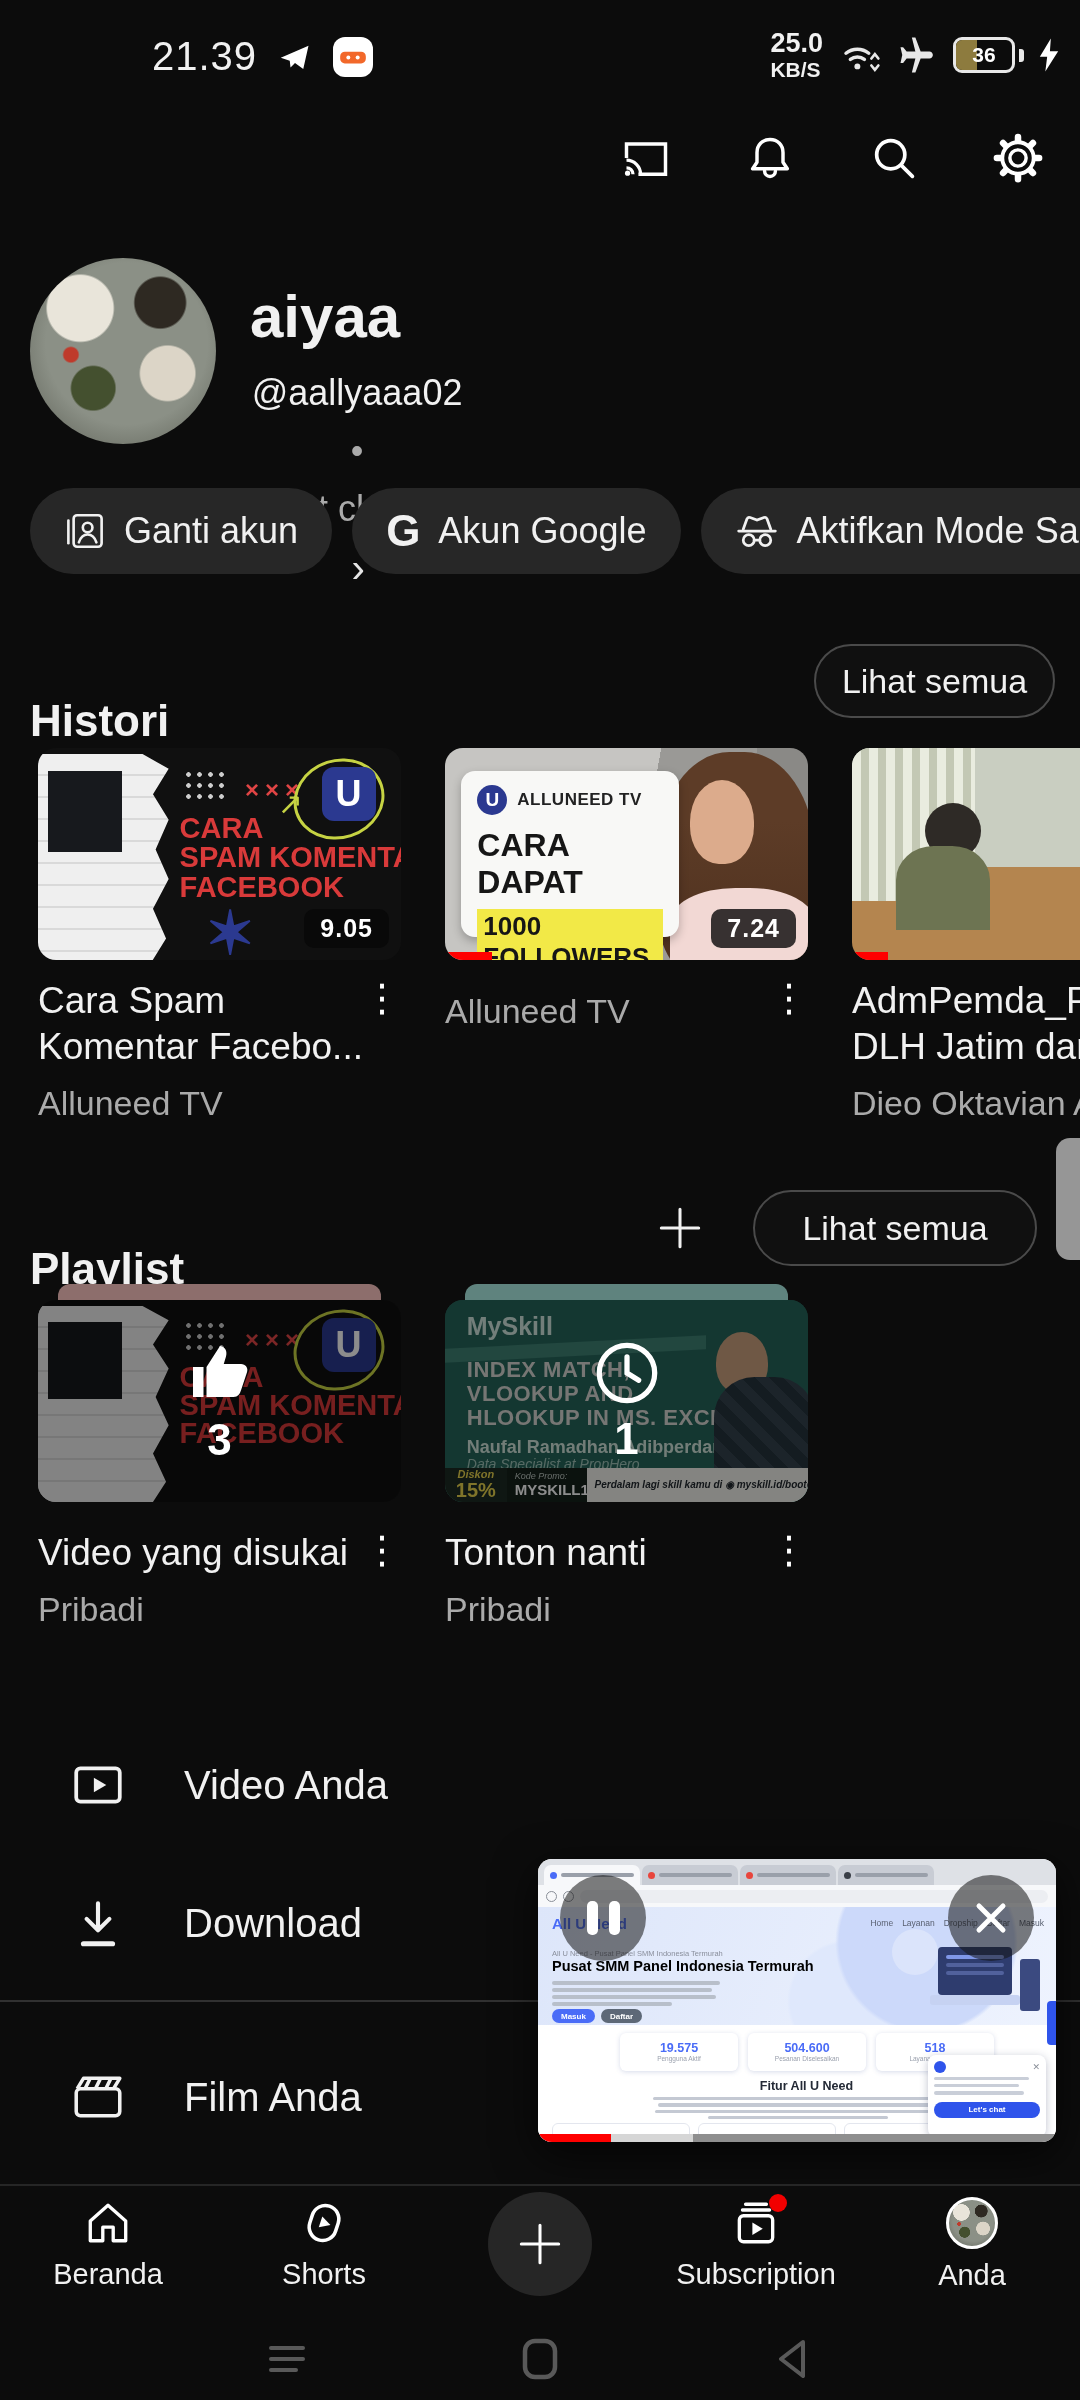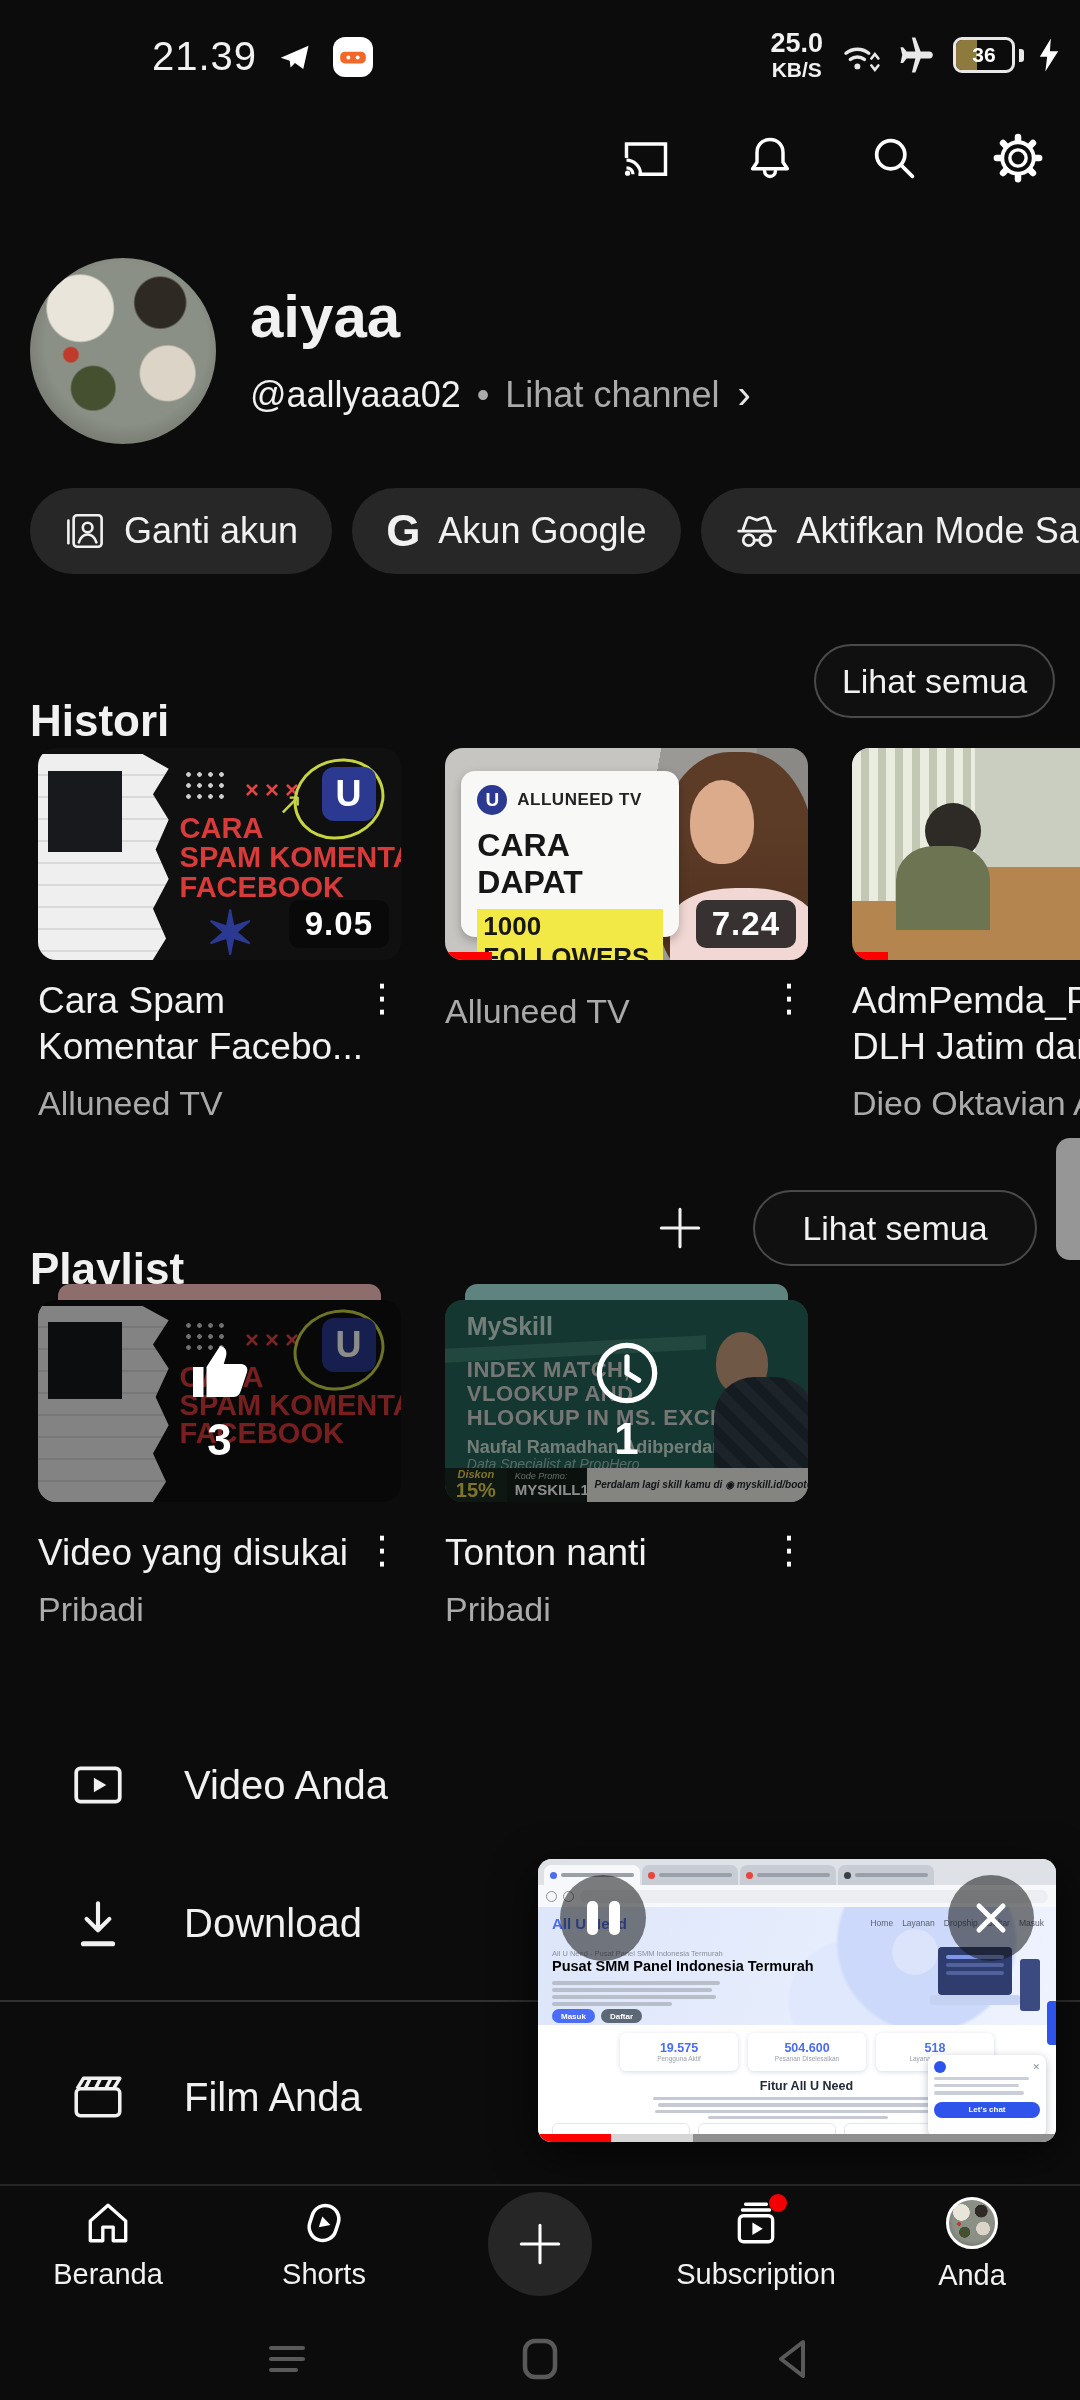--- a/index.html
+++ b/index.html
@@ -5,21 +5,21 @@
   html,body{margin:0;padding:0;background:#000;}
   .screen{position:relative;width:1080px;height:2400px;background:#0c0c0c;overflow:hidden;
           font-family:"Liberation Sans",sans-serif;color:#f1f1f1;}
   svg{display:block;}
 
   
   .sb-left{position:absolute;left:152px;top:34px;display:flex;align-items:center;gap:20px;}
   .sb-time{font-size:40px;font-weight:500;letter-spacing:1px;}
   .sb-appicon{width:40px;height:40px;border-radius:12px;background:#fff;display:flex;align-items:center;justify-content:center;}
   .sb-right{position:absolute;right:20px;top:30px;display:flex;align-items:center;gap:14px;}
-  .sb-speed{text-align:center;line-height:1;}
+  .sb-speed{text-align:left;line-height:1;}
   .sb-speed .v{font-size:27px;font-weight:700;}
   .sb-speed .u{font-size:21px;font-weight:700;margin-top:2px;}
   .battery{position:relative;width:56px;height:30px;border:3px solid #e8e8e8;border-radius:9px;display:flex;align-items:center;justify-content:center;overflow:hidden;}
   .battery .fill{position:absolute;left:0;top:0;bottom:0;width:38%;background:#8d7b3e;}
   .battery .pct{position:relative;font-size:21px;font-weight:700;color:#fff;}
   .battery-nub{width:5px;height:13px;background:#e8e8e8;border-radius:0 3px 3px 0;margin-left:-10px;}
 
   
   .topbar{position:absolute;top:132px;right:36px;display:flex;gap:72px;}
   .topbar .ic{width:52px;height:52px;cursor:pointer;}
@@ -29,21 +29,21 @@
     radial-gradient(circle at 27% 27%, #e9e5da 0 17%, rgba(0,0,0,0) 18%),
     radial-gradient(circle at 29% 28%, #6e4c2e 0 9%, rgba(0,0,0,0) 10%),
     radial-gradient(circle at 70% 24%, #2e2922 0 13%, rgba(0,0,0,0) 14%),
     radial-gradient(circle at 74% 62%, #dcd5c7 0 15%, rgba(0,0,0,0) 16%),
     radial-gradient(circle at 74% 62%, #7c5b33 0 8%, rgba(0,0,0,0) 9%),
     radial-gradient(circle at 34% 70%, #44502f 0 12%, rgba(0,0,0,0) 13%),
     radial-gradient(circle at 22% 52%, #bf3a2b 0 4%, rgba(0,0,0,0) 5%),
     radial-gradient(circle at 52% 46%, #8b9086 0 58%, #585b51 100%);}
   .profile-avatar{position:absolute;left:30px;top:258px;width:186px;height:186px;}
   .profile-name{position:absolute;left:250px;top:282px;font-size:60px;font-weight:700;}
-  .profile-sub{position:absolute;left:250px;top:372px;display:flex;align-items:center;gap:16px;font-size:36px;}
+  .profile-sub{position:absolute;left:250px;top:372px;display:flex;align-items:center;gap:16px;font-size:36px;flex-direction:column;}
   .profile-sub .handle{color:#f1f1f1;}
   .profile-sub .dot,.profile-sub .lnk{color:#aaaaaa;}
   .profile-sub .chev{color:#e6e6e6;font-size:40px;margin-left:2px;}
 
   
   .chips{position:absolute;left:30px;top:488px;display:flex;gap:20px;}
   .chip{display:flex;align-items:center;gap:18px;height:86px;padding:0 34px;border:none;border-radius:43px;
         background:#272727;color:#f1f1f1;font-family:inherit;font-size:36px;font-weight:500;white-space:nowrap;cursor:pointer;}
   .chip .gmono{font-size:44px;font-weight:700;}
 
@@ -54,21 +54,21 @@
         display:flex;align-items:center;justify-content:center;cursor:pointer;}
 
   
   .hrow{position:absolute;left:38px;top:748px;display:flex;gap:44px;}
   .prow{position:absolute;left:38px;top:1284px;display:flex;gap:44px;}
   .vcard{width:363px;flex:none;}
   .thumb{position:relative;width:363px;height:212px;border-radius:18px;overflow:hidden;background:#181818;}
   .pthumb{height:202px;}
   .stackbar{height:16px;margin:0 20px;border-radius:12px 12px 0 0;}
   .dur{position:absolute;right:12px;bottom:12px;background:rgba(8,8,8,0.8);color:#fff;
-       font-size:33px;font-weight:700;padding:5px 16px;border-radius:10px;letter-spacing:1px;text-align:center;}
+       font-size:25px;font-weight:700;padding:5px 16px;border-radius:10px;letter-spacing:1px;text-align:center;}
   .vprog{position:absolute;left:0;bottom:0;height:8px;background:#f00;}
   .vmeta{display:flex;margin-top:18px;}
   .vtxt{flex:1;min-width:0;}
   .vtitle{font-size:37px;line-height:46px;color:#f1f1f1;white-space:nowrap;}
   .vchan{font-size:34px;color:#aaaaaa;margin-top:14px;white-space:nowrap;}
   .kebab{width:40px;font-size:38px;color:#fff;text-align:right;line-height:40px;cursor:pointer;flex:none;}
 
   
   .t1{background:#101010;}
   .t1 .paper{position:absolute;left:0;top:6px;width:36%;height:100%;background:

